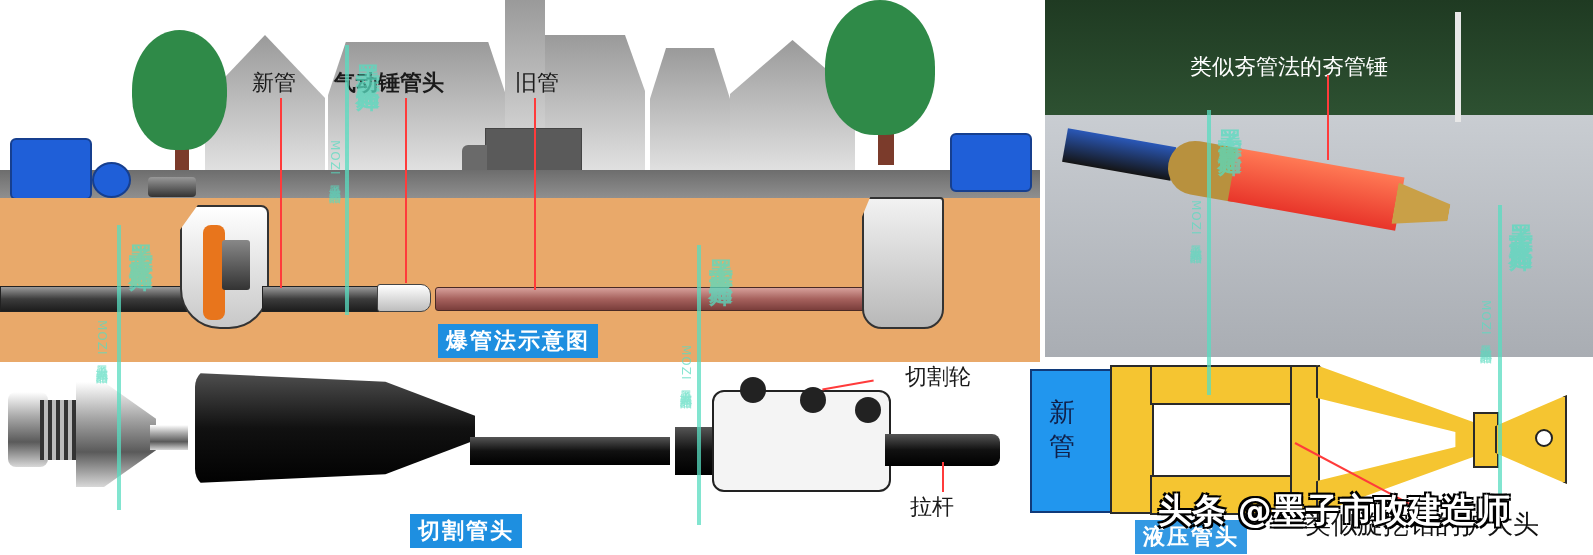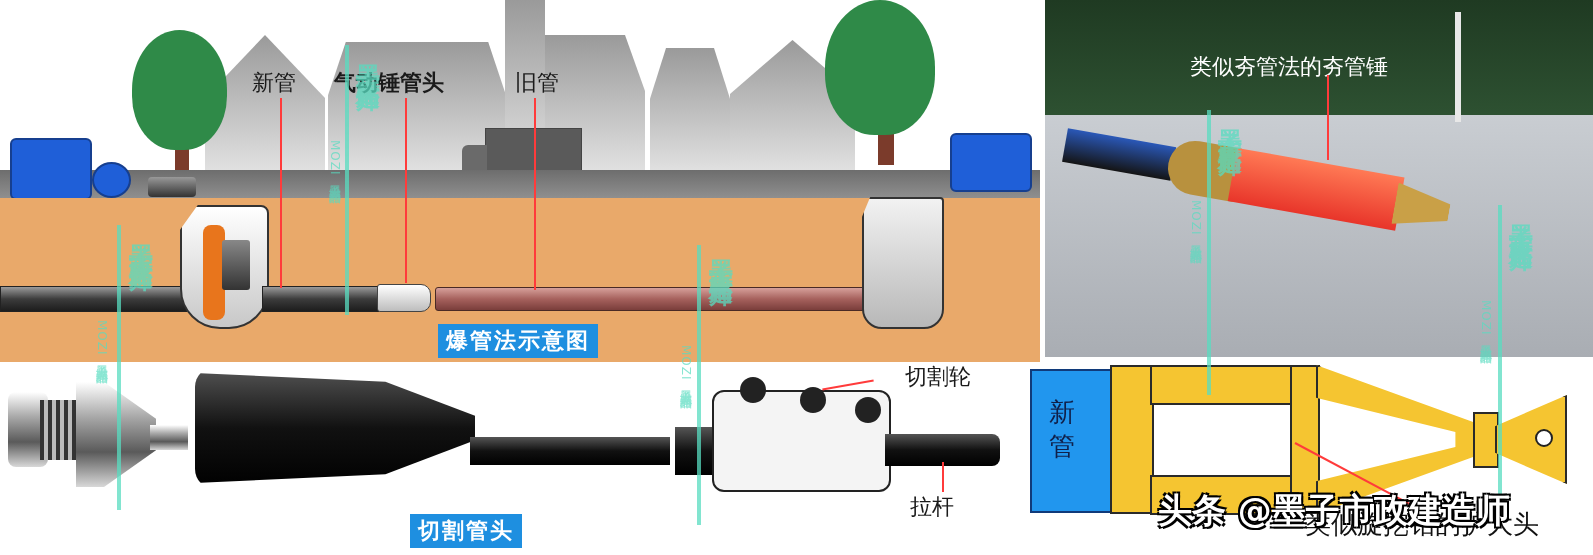--- a/index.html
+++ b/index.html
@@ -123,20 +123,21 @@
   <div class="abs yellow" style="left:105px;top:8px;width:40px;height:145px;"></div>
   <div class="abs yellow" style="left:145px;top:8px;width:140px;height:36px;"></div>
   <div class="abs yellow" style="left:145px;top:118px;width:140px;height:36px;"></div>
   <div class="abs yellow" style="left:285px;top:8px;width:26px;height:145px;"></div>
   <div class="abs yellow" style="left:311px;top:8px;width:160px;height:145px;clip-path:polygon(0 0,100% 40%,100% 60%,0 100%,0 78%,85% 55%,85% 45%,0 22%);"></div>
   <div class="abs yellow" style="left:468px;top:55px;width:22px;height:52px;"></div>
   <div class="abs yellow" style="left:490px;top:38px;width:68px;height:85px;clip-path:polygon(0 35%,100% 0,100% 100%,0 65%);"></div>
   <div class="abs" style="left:530px;top:72px;width:14px;height:14px;border:2px solid #222;border-radius:50%;background:#fff;"></div>
   <div class="abs" style="left:290px;top:85px;width:130px;height:2px;background:#ff3b3b;transform:rotate(28deg);transform-origin:left;"></div>
   <div class="abs" style="left:300px;top:150px;color:#111;font-size:26px;white-space:nowrap;">类似旋挖钻的扩大头</div>
+  <div class="abs blue-tag" style="left:130px;top:163px;opacity:.9;">液压管头</div>
 </div>
 
 <div class="abs wm-line" style="left:117px;top:225px;height:285px;"></div>
 <div class="abs watermark" style="left:125px;top:225px;">墨子市政建造师</div>
 <div class="abs wm-small" style="left:93px;top:320px;">MOZI墨子出品必属精品</div>
 
 <div class="abs wm-line" style="left:345px;top:45px;height:270px;"></div>
 <div class="abs watermark" style="left:352px;top:45px;">墨子市政建造师</div>
 <div class="abs wm-small" style="left:326px;top:140px;">MOZI墨子出品必属精品</div>
 

